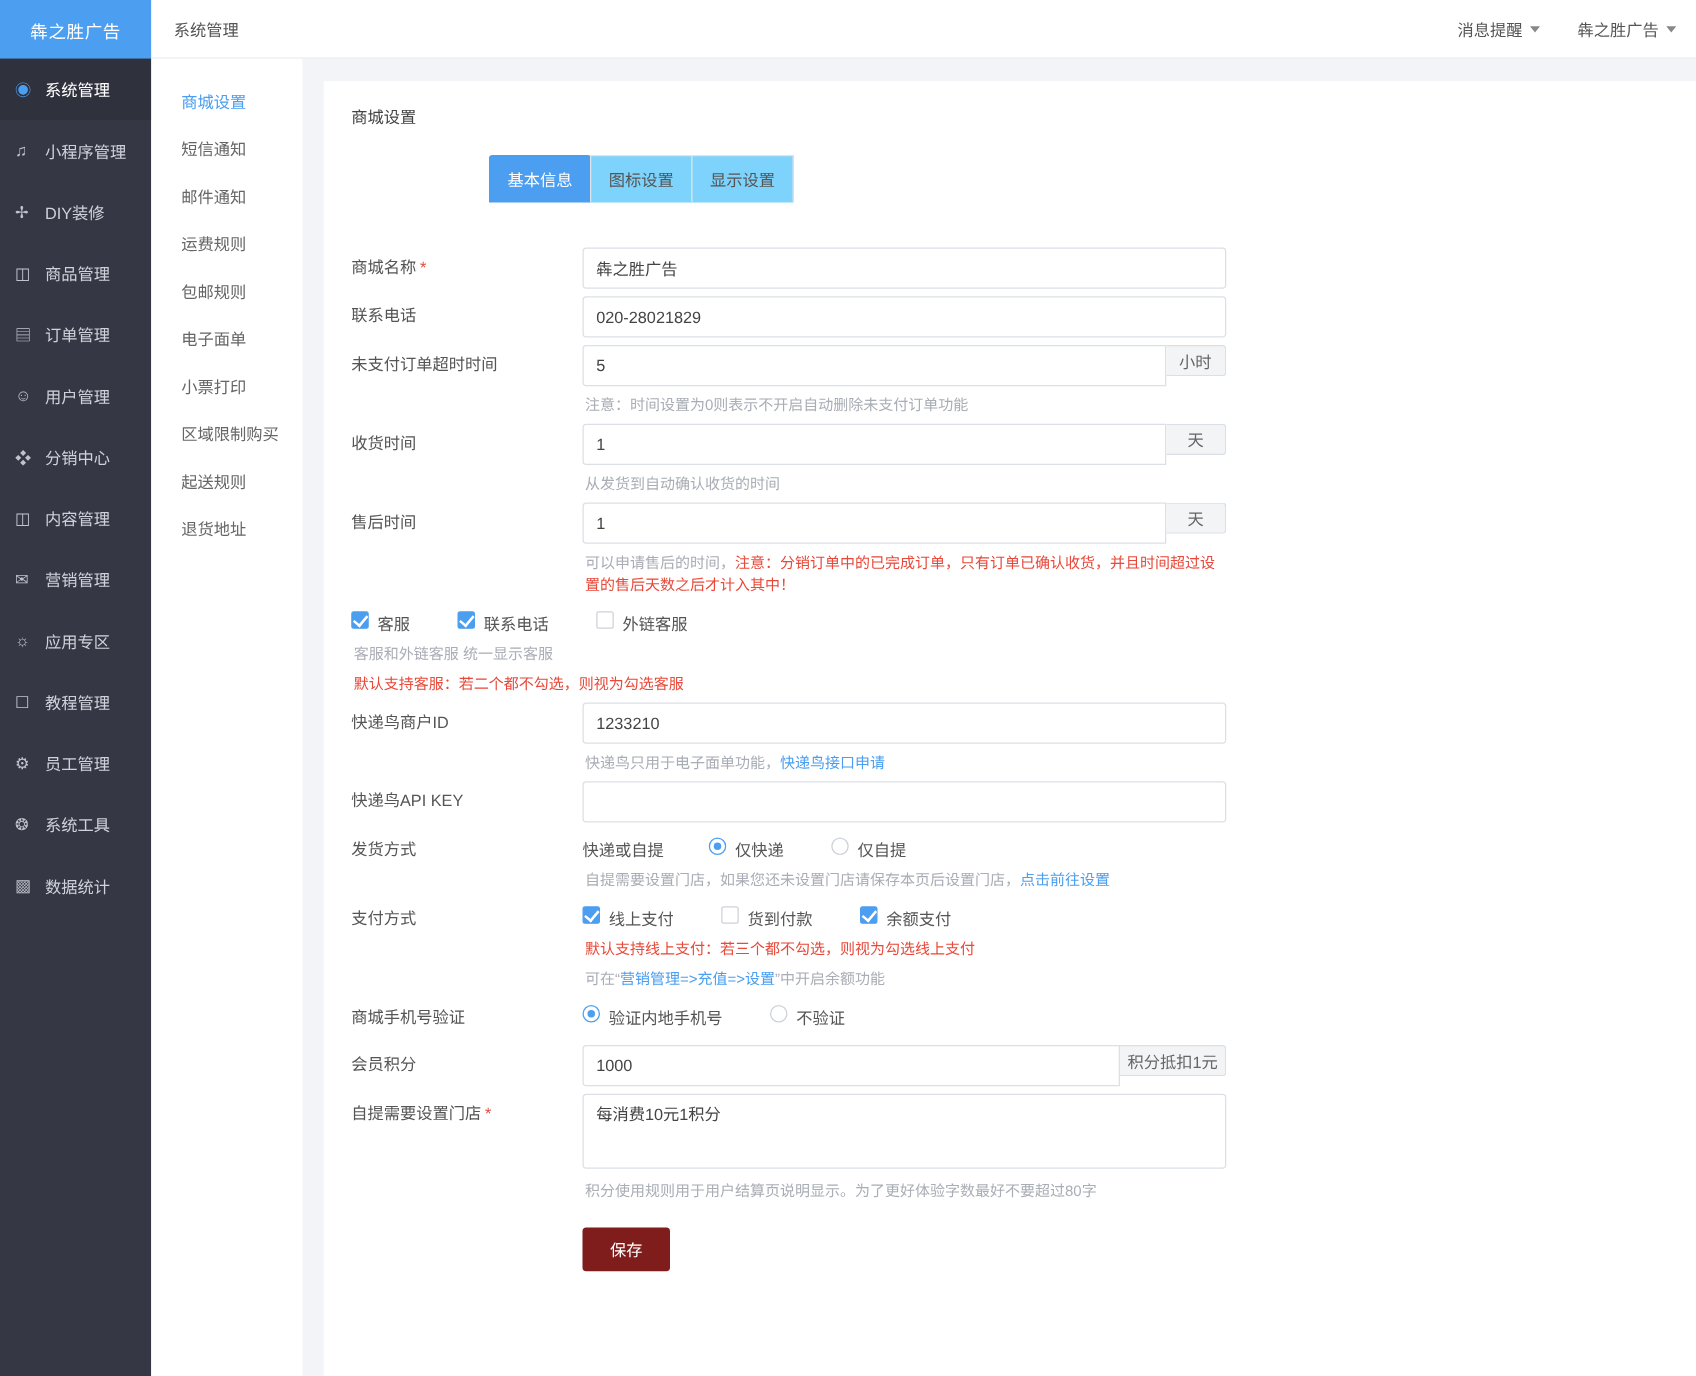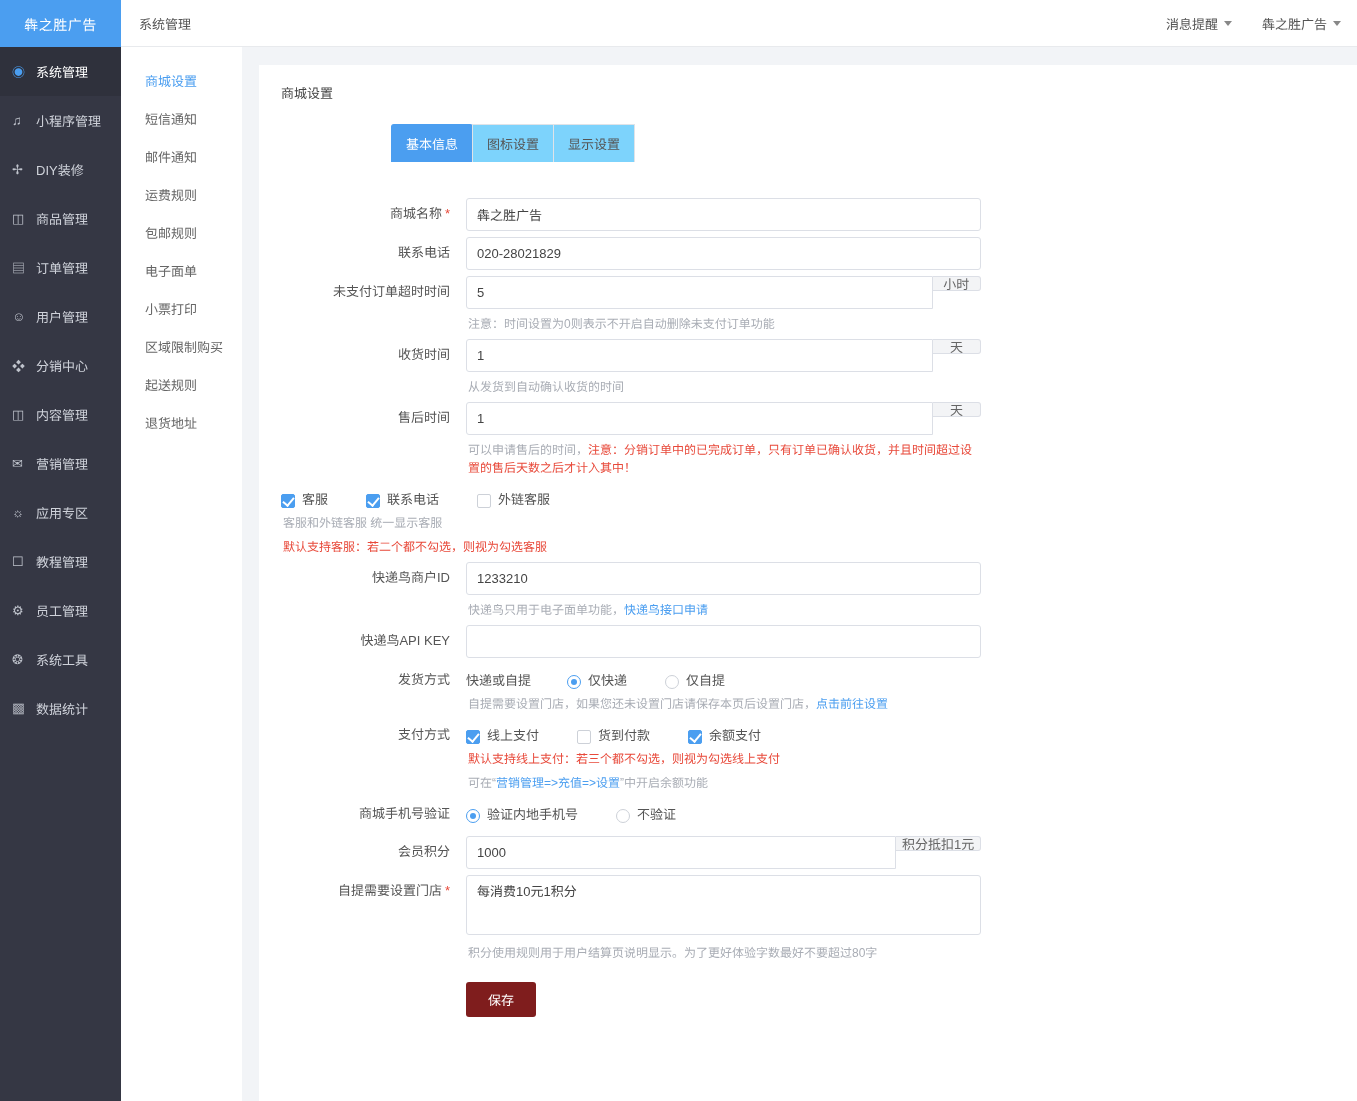--- a/index.html
+++ b/index.html
@@ -118,58 +118,57 @@
   .tab.active {
     background: #4b9ef0; color: #fff; border-color: #4b9ef0;
     border-radius: 3px 3px 0 0;
     margin-left: 30px;
   }
 
   form { margin-top: 36px; }
   .frow { display: flex; margin-bottom: 6px; }
   .flabel {
     width: 185px; flex: 0 0 185px;
-    text-align: right;
     padding-right: 16px;
     font-size: 13px; color: #555;
     line-height: 32px;
   }
   .req { color: #e8493a; margin-left: 3px; }
   .fctl { flex: 1 1 auto; max-width: 515px; }
 
   .inp {
     width: 100%; height: 33px;
     border: 1px solid #dcdfe6;
     border-radius: 3px;
     padding: 0 10px;
     font-size: 13px; color: #444;
     background: #fff;
     font-family: "Liberation Sans", sans-serif;
   }
   .inp::placeholder { color: #b8bcc3; }
   .inp-group { display: flex; }
   .inp-group .inp { border-radius: 3px 0 0 3px; }
   .addon {
-    height: 15px; min-width: 48px;
+    height: 25px; min-width: 48px;
     border: 1px solid #dcdfe6; border-left: none;
     border-radius: 0 3px 3px 0;
     background: #f3f4f6;
     color: #666; font-size: 13px;
     display: flex; align-items: center; justify-content: center;
     padding: 0 12px;
     white-space: nowrap;
   }
   .hint { font-size: 12px; color: #a9adb5; margin: 6px 0 0 2px; line-height: 18px; }
   .hint.warn { color: #e8493a; }
   .hint .lk { color: #4b9ef0; cursor: pointer; }
   .hint .red { color: #e8493a; }
 
   .checks { display: flex; align-items: center; padding-top: 6px; flex-wrap: wrap; }
   .cbox {
-    display: flex; align-items: flex-end;
+    display: flex; align-items: flex-start;
     margin-right: 38px;
     font-size: 13px; color: #555;
     cursor: pointer;
   }
   .cb {
     width: 14px; height: 14px;
     border: 1px solid #cdd1d8;
     border-radius: 2px;
     background: #fff;
     margin-right: 7px;

